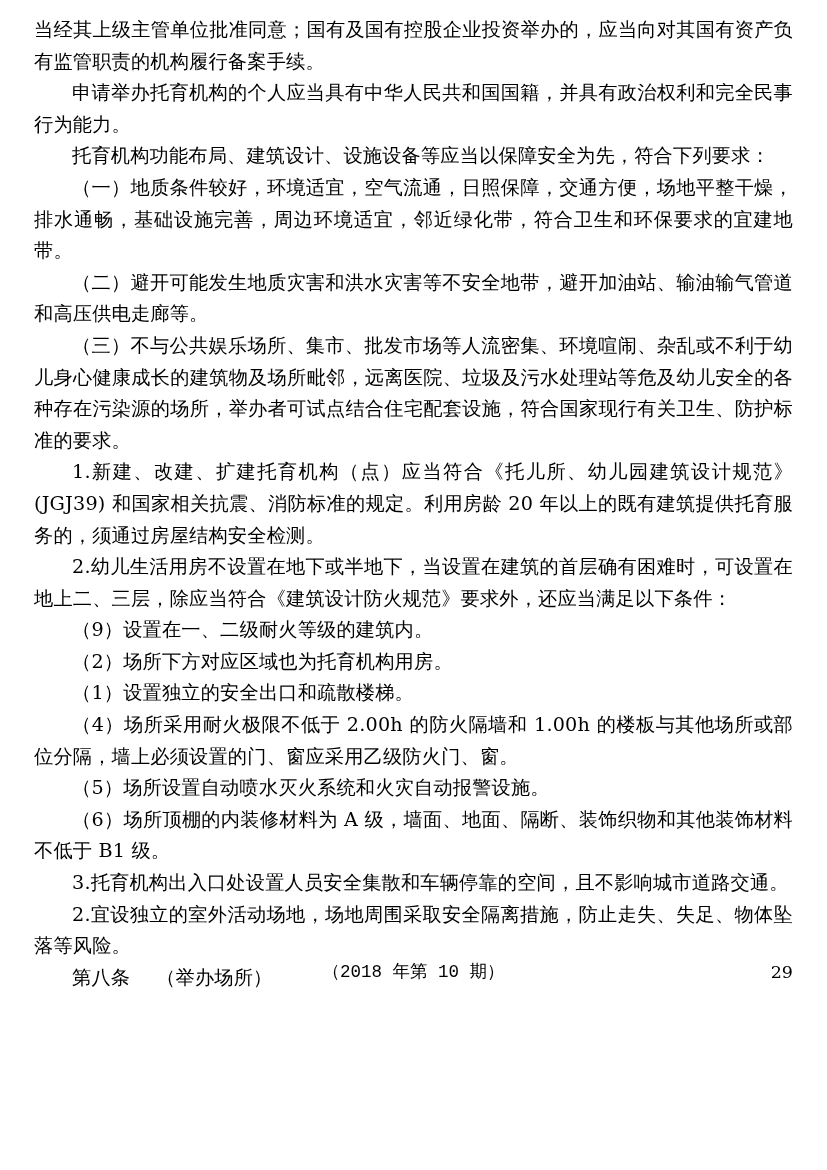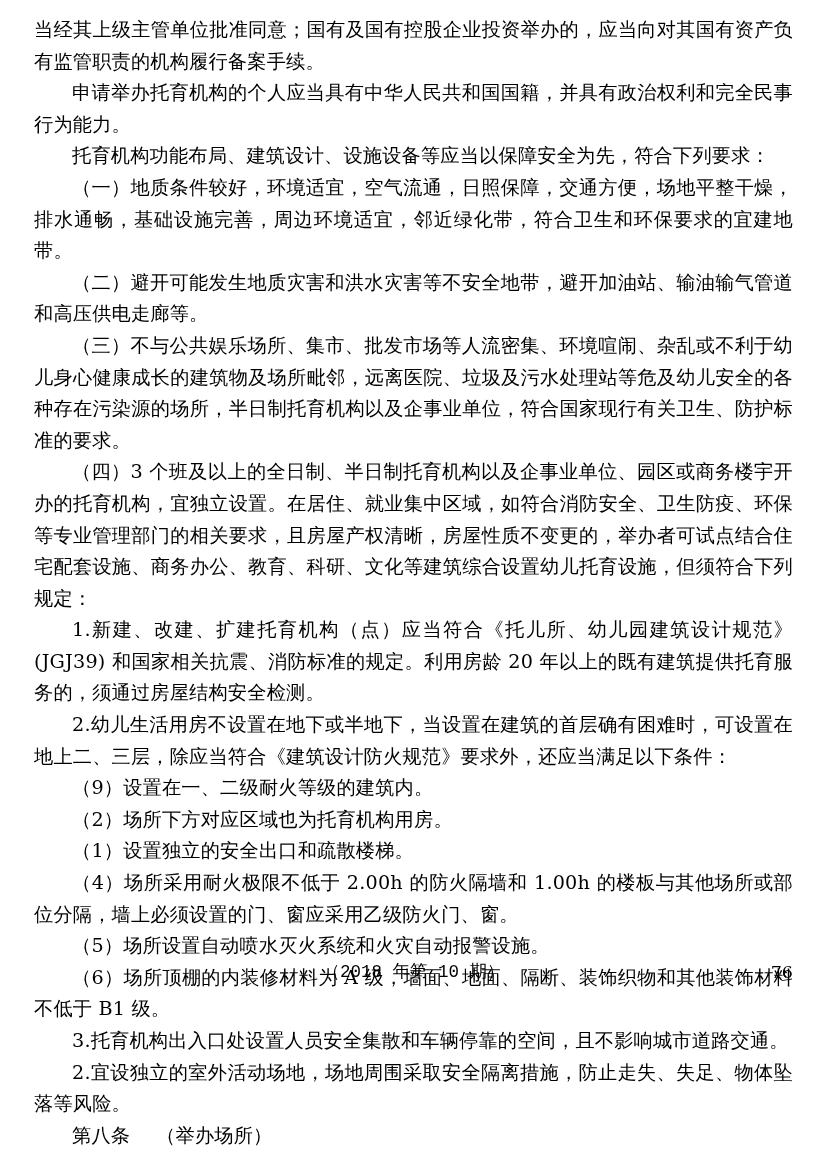--- a/index.html
+++ b/index.html
@@ -69,34 +69,33 @@
 <div class="page">
   <div class="body-text">
 
     <p class="p">当经其上级主管单位批准同意；国有及国有控股企业投资举办的，应当向对其国有资产负有监管职责的机构履行备案手续。</p>
     <p class="p indent2">申请举办托育机构的个人应当具有中华人民共和国国籍，并具有政治权利和完全民事行为能力。</p>
 
 
     <p class="p indent2">托育机构功能布局、建筑设计、设施设备等应当以保障安全为先，符合下列要求：</p>
     <p class="p indent2">（一）地质条件较好，环境适宜，空气流通，日照保障，交通方便，场地平整干燥，排水通畅，基础设施完善，周边环境适宜，邻近绿化带，符合卫生和环保要求的宜建地带。</p>
     <p class="p indent2">（二）避开可能发生地质灾害和洪水灾害等不安全地带，避开加油站、输油输气管道和高压供电走廊等。</p>
-    <p class="p indent2">（三）不与公共娱乐场所、集市、批发市场等人流密集、环境喧闹、杂乱或不利于幼儿身心健康成长的建筑物及场所毗邻，远离医院、垃圾及污水处理站等危及幼儿安全的各种存在污染源的场所，半日制托育机构以及企事业单位，符合国家现行有关卫生、防护标准的要求。</p>
-    <p class="p indent2">（四）3 个班及以上的全日制、半日制托育机构以及企事业单位、园区或商务楼宇开办的托育机构，宜独立设置。在居住、就业集中区域，如符合消防安全、卫生防疫、环保等专业管理部门的相关要求，且房屋产权清晰，房屋性质不变更的，举办者可试点结合住宅配套设施、商务办公、教育、科研、文化等建筑综合设置幼儿托育设施，但须符合下列规定：</p>
+    <p class="p indent2">（三）不与公共娱乐场所、集市、批发市场等人流密集、环境喧闹、杂乱或不利于幼儿身心健康成长的建筑物及场所毗邻，远离医院、垃圾及污水处理站等危及幼儿安全的各种存在污染源的场所，举办者可试点结合住宅配套设施，符合国家现行有关卫生、防护标准的要求。</p>
     <p class="p indent2">1.新建、改建、扩建托育机构（点）应当符合《托儿所、幼儿园建筑设计规范》(JGJ39) 和国家相关抗震、消防标准的规定。利用房龄 20 年以上的既有建筑提供托育服务的，须通过房屋结构安全检测。</p>
     <p class="p indent2">2.幼儿生活用房不设置在地下或半地下，当设置在建筑的首层确有困难时，可设置在地上二、三层，除应当符合《建筑设计防火规范》要求外，还应当满足以下条件：</p>
     <p class="p indent2">（9）设置在一、二级耐火等级的建筑内。</p>
     <p class="p indent2">（2）场所下方对应区域也为托育机构用房。</p>
     <p class="p indent2">（1）设置独立的安全出口和疏散楼梯。</p>
     <p class="p indent2">（4）场所采用耐火极限不低于 2.00h 的防火隔墙和 1.00h 的楼板与其他场所或部位分隔，墙上必须设置的门、窗应采用乙级防火门、窗。</p>
     <p class="p indent2">（5）场所设置自动喷水灭火系统和火灾自动报警设施。</p>
     <p class="p indent2">（6）场所顶棚的内装修材料为 A 级，墙面、地面、隔断、装饰织物和其他装饰材料不低于 B1 级。</p>
     <p class="p indent2">3.托育机构出入口处设置人员安全集散和车辆停靠的空间，且不影响城市道路交通。</p>
     <p class="p indent2">2.宜设独立的室外活动场地，场地周围采取安全隔离措施，防止走失、失足、物体坠落等风险。</p>
 
     <p class="p article-head"><span>第八条</span><span class="spacer"></span><span>（举办场所）</span></p>
 
   </div>
 
   <div class="footer">
     <div class="center">（2018 年第 10 期）</div>
-    <div class="pageno">76</div>
+    <div class="pageno">29</div>
   </div>
 </div>
 
 </body></html>

